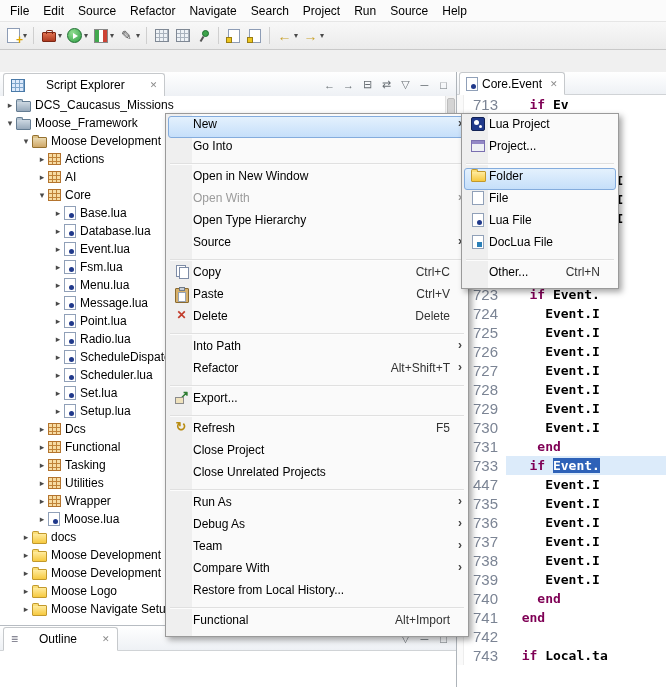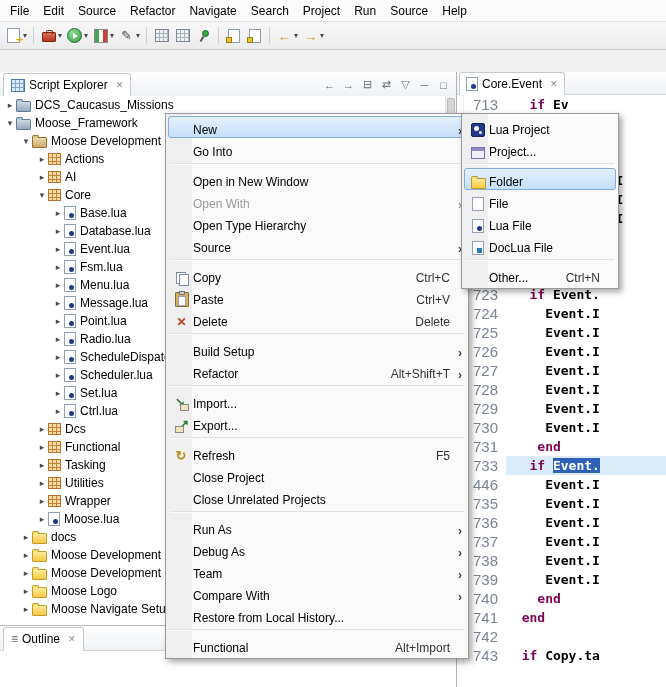--- a/index.html
+++ b/index.html
@@ -48,21 +48,21 @@
   .t-arrow-right::before{content:"→";font-size:14px;font-weight:bold;color:#c9a22c;}
 
   
   .main{position:absolute;top:72px;left:0;right:0;bottom:0;display:flex;background:#f0f0f0;}
   .left-col{width:456px;flex:none;display:flex;flex-direction:column;border-right:1px solid #aeb4ba;background:#fff;}
   .panel{position:relative;background:#fff;}
   .explorer{height:553px;flex:none;border-bottom:1px solid #b7bcc2;}
   .outline{flex:1;}
   .view-hdr{height:24px;background:linear-gradient(#ffffff,#eef1f5);border-bottom:1px solid #d0d3d6;
     display:flex;align-items:flex-end;}
-  .vtab{height:22px;display:flex;align-items:center;gap:4px;padding:0 7px;background:#fff;margin-left:3px;margin-bottom:-1px;
+  .vtab{height:22px;display:flex;align-items:center;gap:21px;padding:0 7px;background:#fff;margin-left:3px;margin-bottom:-1px;
     border:1px solid #c6c9cc;border-bottom:1px solid #fff;border-radius:3px 3px 0 0;}
   .closex{font-size:9px;color:#8b8b8b;margin-left:4px;}
   .hdr-icons{margin-left:auto;display:flex;align-items:center;gap:2px;padding:0 4px 4px 0;}
   .hico{width:17px;height:15px;display:inline-flex;align-items:center;justify-content:center;color:#676d73;font-size:11px;}
 
   .tree{position:absolute;top:24px;left:0;right:10px;bottom:0;overflow:hidden;background:#fff;}
   .trow{display:flex;align-items:center;height:18px;white-space:nowrap;}
   .tw{width:12px;flex:none;text-align:center;font-size:9px;color:#4a4a4a;line-height:18px;}
   .tlab{margin-left:4px;}
   .vscroll{position:absolute;top:24px;right:0;bottom:0;width:10px;background:#f3f3f3;border-left:1px solid #e2e2e2;}
@@ -125,21 +125,21 @@
   .i-explorer{width:12px;height:11px;border:1px solid #4a7aa8;background-color:#ddeafc;
     background-image:linear-gradient(#7fa6cc 1px,transparent 1px),linear-gradient(90deg,#7fa6cc 1px,transparent 1px);
     background-size:4px 4px;background-position:-1px -1px;}
   .i-outline-glyph{color:#667;font-size:12px;}
 
   
   .ctx-menu,.sub-menu{position:absolute;border:1px solid #9a9a9a;box-shadow:3px 3px 6px rgba(0,0,0,.35);
     background:linear-gradient(90deg,#efefef 0 26px,#fafafa 26px);padding:2px;z-index:10;}
   .ctx-menu{left:165px;top:113px;width:298px;}
   .sub-menu{left:461px;top:113px;width:152px;z-index:11;}
-  .mrow{display:flex;align-items:flex-end;height:22px;padding:0 3px 0 2px;border:1px solid transparent;border-radius:3px;box-sizing:border-box;}
+  .mrow{display:flex;align-items:flex-start;height:22px;padding:0 3px 0 2px;border:1px solid transparent;border-radius:3px;box-sizing:border-box;}
   .mrow.hl{background:linear-gradient(var(--menu-highlight-from,#e4f1fd),var(--menu-highlight-to,#c6dffa));
     border-color:var(--menu-highlight-border,#84acdd);}
   .mrow.dis{color:#9b9b9b;}
   .mic{width:22px;flex:none;display:flex;align-items:center;justify-content:center;}
   .mlab{white-space:nowrap;}
   .msc{margin-left:auto;padding-left:18px;color:#333;white-space:nowrap;}
   .mrow.dis .msc{color:#9b9b9b;}
   .mar{width:12px;flex:none;text-align:right;font-weight:bold;color:#444;font-size:12px;line-height:1;}
   .mrow.dis .mar{color:#9b9b9b;}
   .msep{height:0;border-top:1px solid #e0e0e0;border-bottom:1px solid #fcfcfc;margin:3px 2px;}
@@ -315,21 +315,21 @@
               <span class="tlab">Scheduler.lua</span>
             </div>
             <div class="trow" style="padding-left: 52px;">
               <span class="tw">▸</span>
               <span class="ic i-lua-file"></span>
               <span class="tlab">Set.lua</span>
             </div>
             <div class="trow" style="padding-left: 52px;">
               <span class="tw">▸</span>
               <span class="ic i-lua-file"></span>
-              <span class="tlab">Ctrl.lua</span>
+              <span class="tlab">Setup.lua</span>
             </div>
             <div class="trow" style="padding-left: 36px;">
               <span class="tw">▸</span>
               <span class="ic i-module"></span>
               <span class="tlab">Dcs</span>
             </div>
             <div class="trow" style="padding-left: 36px;">
               <span class="tw">▸</span>
               <span class="ic i-module"></span>
               <span class="tlab">Functional</span>
@@ -506,21 +506,21 @@
             <span class="gut">731</span>
             <span class="ct"><span class="tk-p">    </span><span class="tk-k">end</span></span>
           </div>
           <div class="cline cur">
             <span class="rul"></span>
             <span class="gut">733</span>
             <span class="ct"><span class="tk-p">   </span><span class="tk-k">if</span><span class="tk-p"> </span><span class="tk-s">Event.</span></span>
           </div>
           <div class="cline">
             <span class="rul"></span>
-            <span class="gut">446</span>
+            <span class="gut">447</span>
             <span class="ct"><span class="tk-p">     Event.I</span></span>
           </div>
           <div class="cline">
             <span class="rul"></span>
             <span class="gut">735</span>
             <span class="ct"><span class="tk-p">     Event.I</span></span>
           </div>
           <div class="cline">
             <span class="rul"></span>
             <span class="gut">736</span>
@@ -552,21 +552,21 @@
             <span class="ct"><span class="tk-p">  </span><span class="tk-k">end</span></span>
           </div>
           <div class="cline">
             <span class="rul"></span>
             <span class="gut">742</span>
             <span class="ct"><span class="tk-p"></span></span>
           </div>
           <div class="cline">
             <span class="rul"></span>
             <span class="gut">743</span>
-            <span class="ct"><span class="tk-p">  </span><span class="tk-k">if</span><span class="tk-p"> Copy.ta</span></span>
+            <span class="ct"><span class="tk-p">  </span><span class="tk-k">if</span><span class="tk-p"> Local.ta</span></span>
           </div>
         </div>
     </div>
   </div>
 
   <div class="ctx-menu">
       <div class="mrow hl">
         <span class="mic"></span>
         <span class="mlab">New</span>
         <span class="msc"></span>
@@ -624,41 +624,33 @@
         <span class="mic">
           <span class="ic i-delete"></span>
         </span>
         <span class="mlab">Delete</span>
         <span class="msc">Delete</span>
         <span class="mar"></span>
       </div>
       <div class="msep"></div>
       <div class="mrow">
         <span class="mic"></span>
-        <span class="mlab">Build Setup</span>
+        <span class="mlab">Into Path</span>
         <span class="msc"></span>
         <span class="mar">›</span>
       </div>
       <div class="mrow">
         <span class="mic"></span>
         <span class="mlab">Refactor</span>
         <span class="msc">Alt+Shift+T</span>
         <span class="mar">›</span>
       </div>
       <div class="msep"></div>
       <div class="mrow">
         <span class="mic">
-          <span class="ic i-import"></span>
-        </span>
-        <span class="mlab">Import...</span>
-        <span class="msc"></span>
-        <span class="mar"></span>
-      </div>
-      <div class="mrow">
-        <span class="mic">
           <span class="ic i-export"></span>
         </span>
         <span class="mlab">Export...</span>
         <span class="msc"></span>
         <span class="mar"></span>
       </div>
       <div class="msep"></div>
       <div class="mrow">
         <span class="mic">
           <span class="ic i-refresh"></span>

